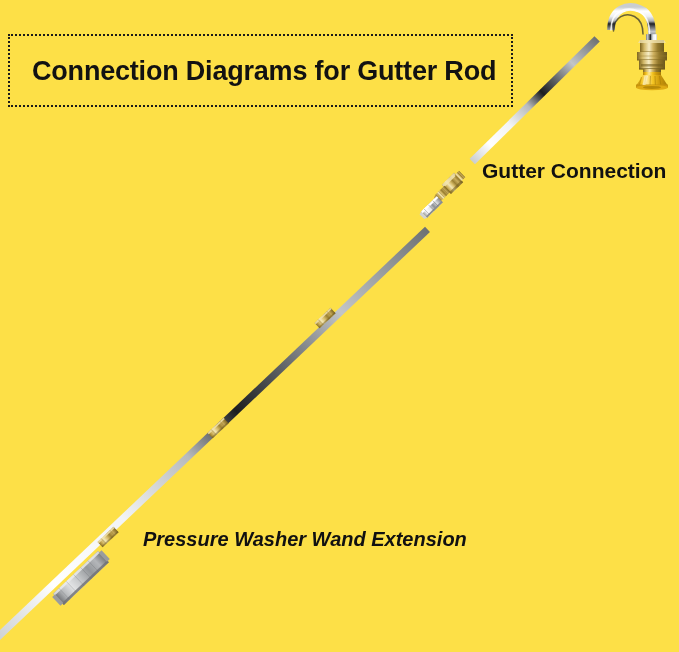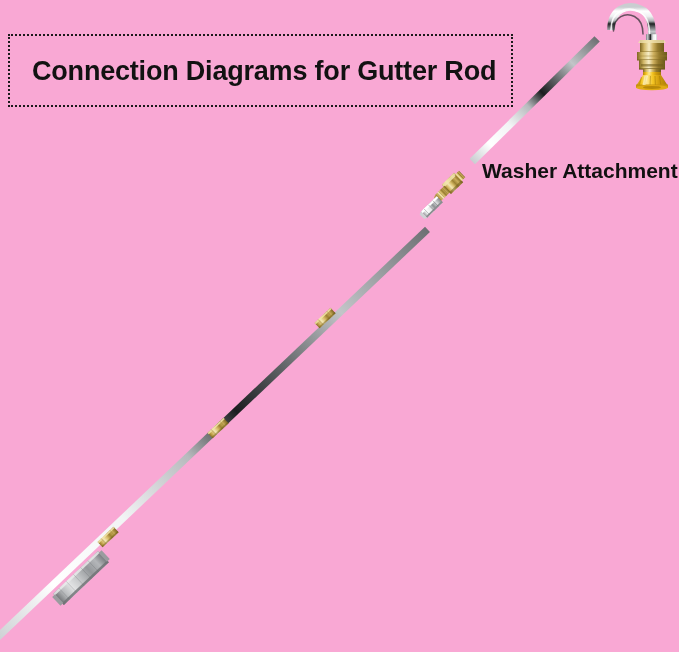--- a/index.html
+++ b/index.html
@@ -70,21 +70,21 @@
     left: 213px;
     top: 552px;
     font-size: 20px;
     font-weight: bold;
     font-style: italic;
   }
 </style>
 </head>
 <body>
 
-<div id="canvas" style="background: #f9a8d4;">
+<div id="canvas" style="background: #fde047;">
 
   <svg id="diagram-svg" viewBox="0 0 679 652">
     <defs>
 
       <linearGradient id="chromeGrad" x1="0" y1="0" x2="1" y2="0">
         <stop offset="0%" stop-color="#c9cdd0"></stop>
         <stop offset="14%" stop-color="#ffffff"></stop>
         <stop offset="30%" stop-color="#f2f4f5"></stop>
         <stop offset="45%" stop-color="#b7babd"></stop>
         <stop offset="56%" stop-color="#1b1d1f"></stop>
@@ -295,17 +295,18 @@
         </g>
       </g>
     </g>
 
   </svg>
 
   <div id="title-box" style="border-color: rgb(26, 26, 26);">
     <div id="title-text" style="color: rgb(18, 18, 18);">Connection Diagrams for Gutter Rod</div>
   </div>
 
-  <div class="callout" id="label-gutter-attachment" style="color: rgb(17, 17, 17);">Washer Attachment</div>
-
+  <div class="callout" id="label-gutter-attachment" style="color: rgb(17, 17, 17);">Gutter Connection</div>
+
+  <div class="callout" id="label-wand-extension" style="color: rgb(17, 17, 17);">Pressure Washer Wand Extension</div>
 
 
 </div>
 
 </body></html>

